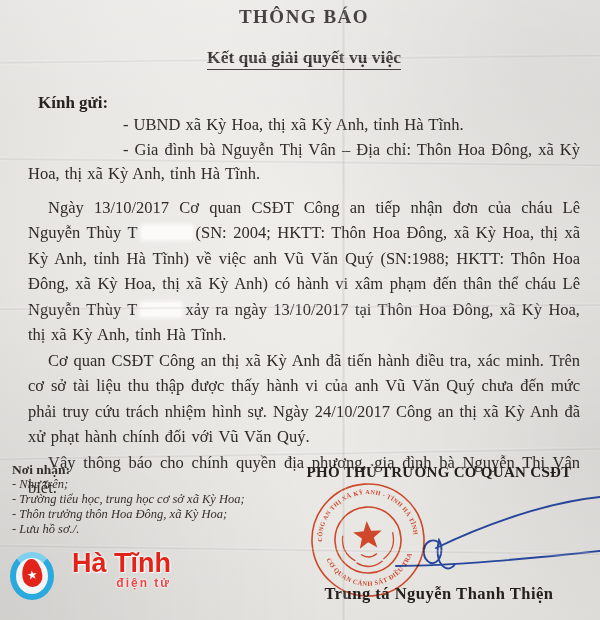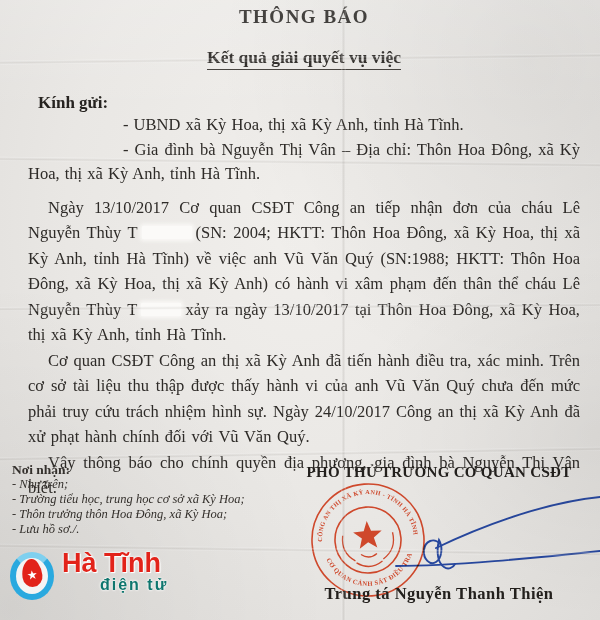--- a/index.html
+++ b/index.html
@@ -61,24 +61,24 @@
 
   .logo{position:absolute;left:10px;top:550px;z-index:6;display:flex;align-items:flex-start;
     font-family:"Liberation Sans","DejaVu Sans",sans-serif;}
   .logo-icon{position:relative;width:44px;height:48px;margin-top:2px;}
   .logo-ring{position:absolute;inset:0;border-radius:50%;border:6px solid #2aa9df;
     border-top-color:#7fd0ef;box-sizing:border-box;background:rgba(255,255,255,0.75);}
   .logo-drop{position:absolute;left:12px;top:7px;width:20px;height:28px;background:#e2231a;
     border-radius:55% 45% 50% 50% / 62% 62% 38% 38%;transform:rotate(-8deg);
     display:flex;align-items:center;justify-content:center;}
   .logo-star{color:#ffffff;font-size:12px;line-height:1;margin-top:4px;}
-  .logo-text{margin-left:8px;}
+  .logo-text{margin-left:18px;text-align:right;}
   .logo-line1{color:#e2231a;font-weight:bold;font-size:27px;line-height:27px;
     text-shadow:0 0 3px #fff,0 0 2px #fff,1px 1px 0 #fff;}
-  .logo-line2{color:#0f766e;font-size:16px;font-weight:bold;letter-spacing:2px;
+  .logo-line2{color:#ef4444;font-size:12px;font-weight:bold;letter-spacing:2px;
     margin:-1px 0 0 38px;text-shadow:0 0 3px #fff,0 0 2px #fff;}
 </style>
 </head>
 <body>
 
 <div class="page">
 
   <div class="crease-v"></div>
   <div class="crease-h ch1"></div>
   <div class="crease-h ch2"></div>

